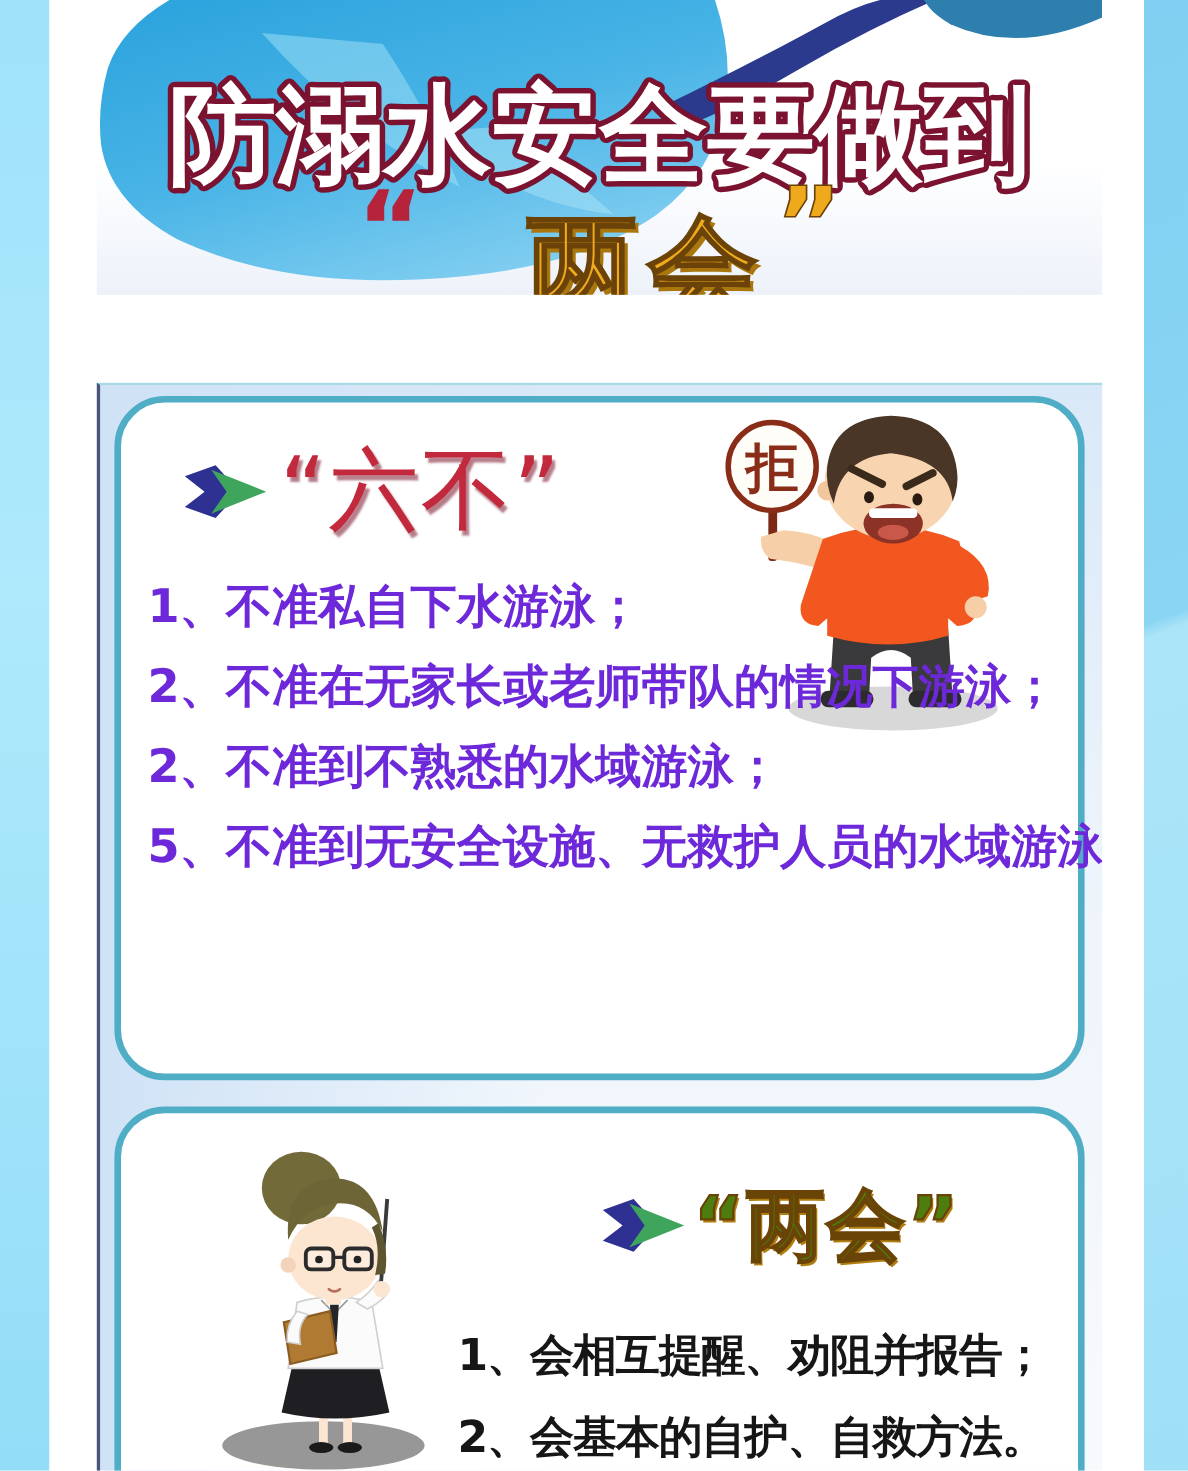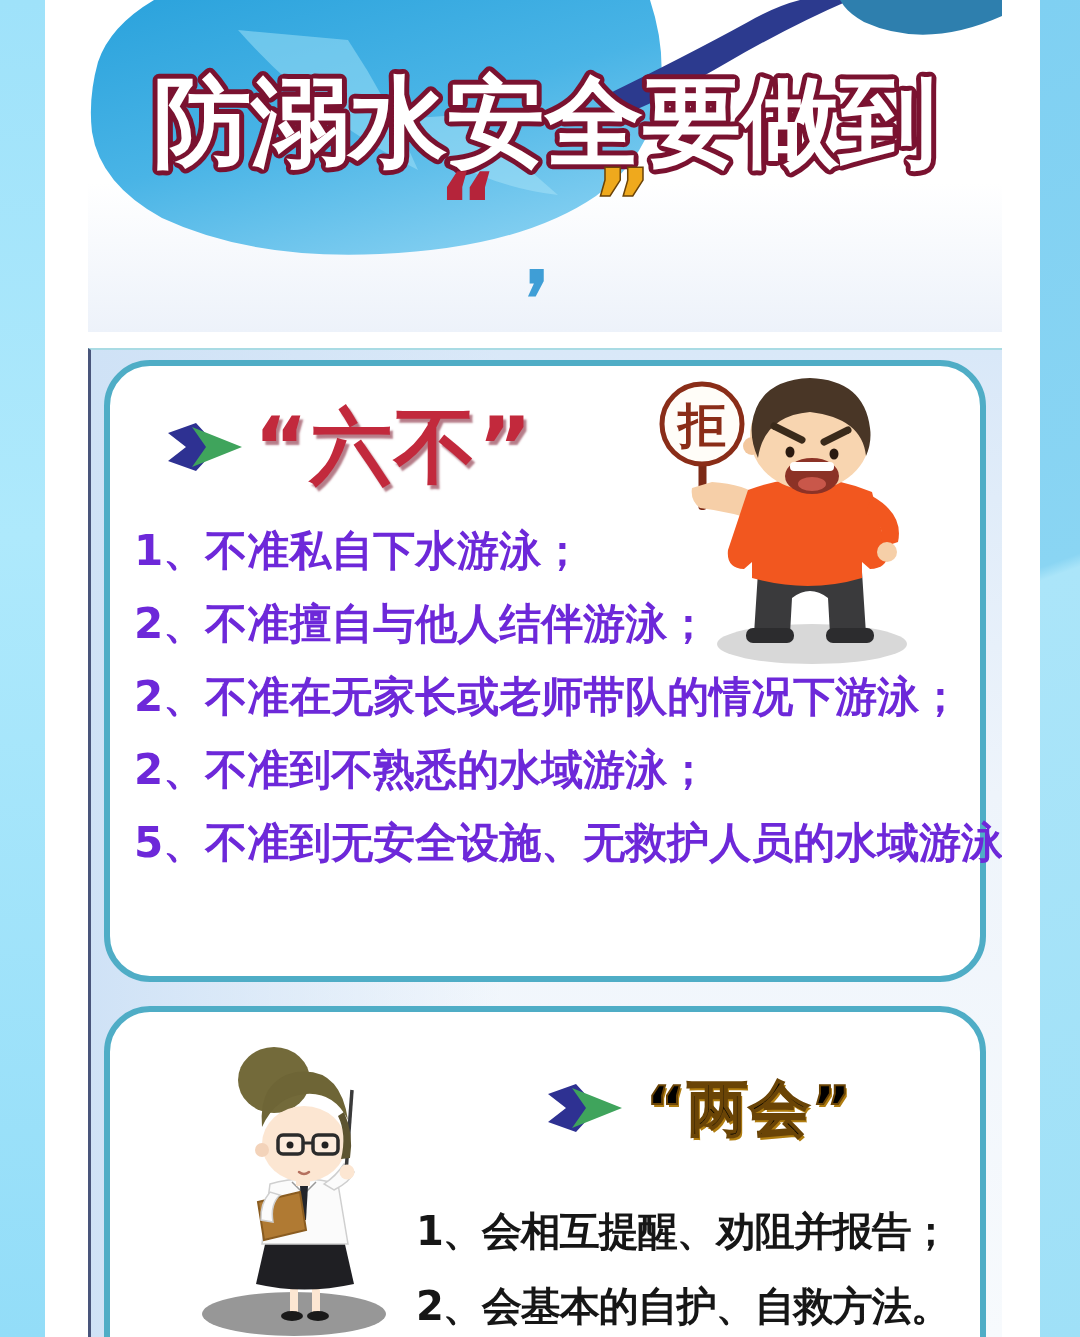--- a/index.html
+++ b/index.html
@@ -9,21 +9,21 @@
     font-family:"DejaVu Sans","Liberation Sans",sans-serif;
   }
   
   .strip{position:absolute;top:0;height:1337px;}
   .strip-left-cyan{left:0;width:45px;background:linear-gradient(180deg,#9fe2fa 0%,#aee9fc 40%,#93ddf8 100%);}
   .strip-left-white{left:45px;width:43px;background:#ffffff;}
   .strip-right-white{left:1002px;width:38px;background:#ffffff;}
   .strip-right-blue{left:1040px;width:40px;
     background:linear-gradient(160deg,#7fd0f2 0%,#8ad5f3 42%,#abe5f9 43%,#9fe0f7 100%);}
   
-  .banner{position:absolute;left:88px;top:0;width:914px;height:332px;
+  .banner{position:absolute;left:88px;top:0;width:914px;height:268px;
     background:linear-gradient(180deg,#ffffff 55%,#edf2fa 100%);overflow:hidden;}
   .banner svg.waves{position:absolute;left:0;top:0;}
   .title-svg{position:absolute;left:0;top:40px;width:914px;height:150px;}
   .title-svg text{font-family:"DejaVu Sans","Liberation Sans",sans-serif;}
   .subtitle{position:absolute;left:0;top:172px;width:914px;height:140px;
     display:flex;justify-content:center;align-items:center;gap:6px;
     font-weight:bold;line-height:1;}
   .q-red{color:#b5243a;font-size:92px;transform:translateY(-34px);}
   .t-red{color:#c5283c;font-size:100px;letter-spacing:10px;
     text-shadow:4px 5px 0 #871527;}
@@ -40,24 +40,24 @@
     overflow:hidden;}
   .card{position:absolute;left:13px;width:882px;background:#ffffff;
     border:6px solid #4fadc6;border-radius:46px;box-sizing:border-box;}
   .card1{top:10px;height:622px;}
   .card2{top:656px;height:780px;}
   
   .heading-row{position:absolute;display:flex;align-items:center;}
   .card1 .heading-row{top:40px;left:56px;}
   .card2 .heading-row{top:66px;left:436px;}
   .arrow-icon{width:80px;height:56px;flex:0 0 auto;}
-  .h-red{font-size:82px;font-weight:700;color:#c2293c;line-height:1;
+  .h-red{font-size:82px;font-weight:400;color:#c2293c;line-height:1;
     letter-spacing:2px;margin-left:8px;text-shadow:3px 4px 2px rgba(122,18,40,.55);}
-  .h-gold{font-size:60px;font-weight:800;color:#000000;line-height:1;
-    letter-spacing:2px;margin-left:20px;-webkit-text-stroke:2px #6a4406;
+  .h-gold{font-size:71px;font-weight:800;color:#4d7c0f;line-height:1;
+    letter-spacing:2px;margin-left:4px;-webkit-text-stroke:2px #6a4406;
     text-shadow:2px 3px 0 #b07d10;}
   
   .list1{position:absolute;top:148px;left:24px;right:10px;}
   .list1 .row{height:73px;display:flex;align-items:center;
     font-size:42px;font-weight:700;color:#6d28d9;white-space:nowrap;letter-spacing:0;}
   .list2{position:absolute;top:182px;left:306px;right:6px;}
   .list2 .row{height:75px;display:flex;align-items:center;
     font-size:40px;font-weight:700;color:#161616;white-space:nowrap;letter-spacing:-1px;}
   
   .boy-wrap{position:absolute;left:530px;top:6px;width:310px;height:300px;}
@@ -85,20 +85,21 @@
     <path d="M300,120 Q380,185 470,195 Q420,150 370,115 Z" fill="#a9e4f7" opacity="0.5"></path>
     <path d="M516,96 Q598,56 660,22 Q688,6 712,0 L762,0 Q702,26 640,62 Q580,97 542,112 Z" fill="#2c3a8e"></path>
     <path d="M752,0 L914,0 L914,16 Q838,50 776,22 Q762,14 756,6 Z" fill="#2e7fae"></path>
   </svg>
   <svg class="title-svg" viewBox="0 0 914 150">
     <text x="457" y="116" text-anchor="middle" font-size="98" font-weight="bold" fill="#ffffff" stroke="#7a1230" stroke-width="10" stroke-linejoin="round" paint-order="stroke">防溺水安全要做到</text>
   </svg>
   <div class="subtitle">
     <span class="q-red">“</span>
     <span class="t-comma">，</span>
+    <span class="t-gold">两会</span>
     <span class="q-gold">”</span>
   </div>
 </div>
 
 <div class="panel">
 
   <div class="card card1">
     <div class="heading-row">
       <svg class="arrow-icon" viewBox="0 0 80 56">
         <path d="M2,14 L30,4 L52,28 L30,52 L2,42 L20,28 Z" fill="#2e3192"></path>
@@ -133,21 +134,20 @@
         <ellipse cx="150" cy="80" rx="4.5" ry="5.5" fill="#2a1a10"></ellipse>
         <ellipse cx="194" cy="82" rx="4.5" ry="5.5" fill="#2a1a10"></ellipse>
         <ellipse cx="172" cy="104" rx="27" ry="18" fill="#8c3226"></ellipse>
         <rect x="150" y="90" width="44" height="9" rx="4" fill="#ffffff"></rect>
         <ellipse cx="172" cy="112" rx="14" ry="7" fill="#c9574a"></ellipse>
       </svg>
     </div>
 
     <div class="list1">
       <div class="row">1、不准私自下水游泳；</div>
-      <div class="row">2、不准擅自与他人结伴游泳；</div>
       <div class="row">2、不准在无家长或老师带队的情况下游泳；</div>
       <div class="row">2、不准到不熟悉的水域游泳；</div>
       <div class="row">5、不准到无安全设施、无救护人员的水域游泳；</div>
     </div>
   </div>
 
   <div class="card card2">
     <div class="teacher-wrap">
       <svg width="270" height="310" viewBox="0 0 270 310">
         <ellipse cx="128" cy="282" rx="92" ry="22" fill="#979797"></ellipse>

